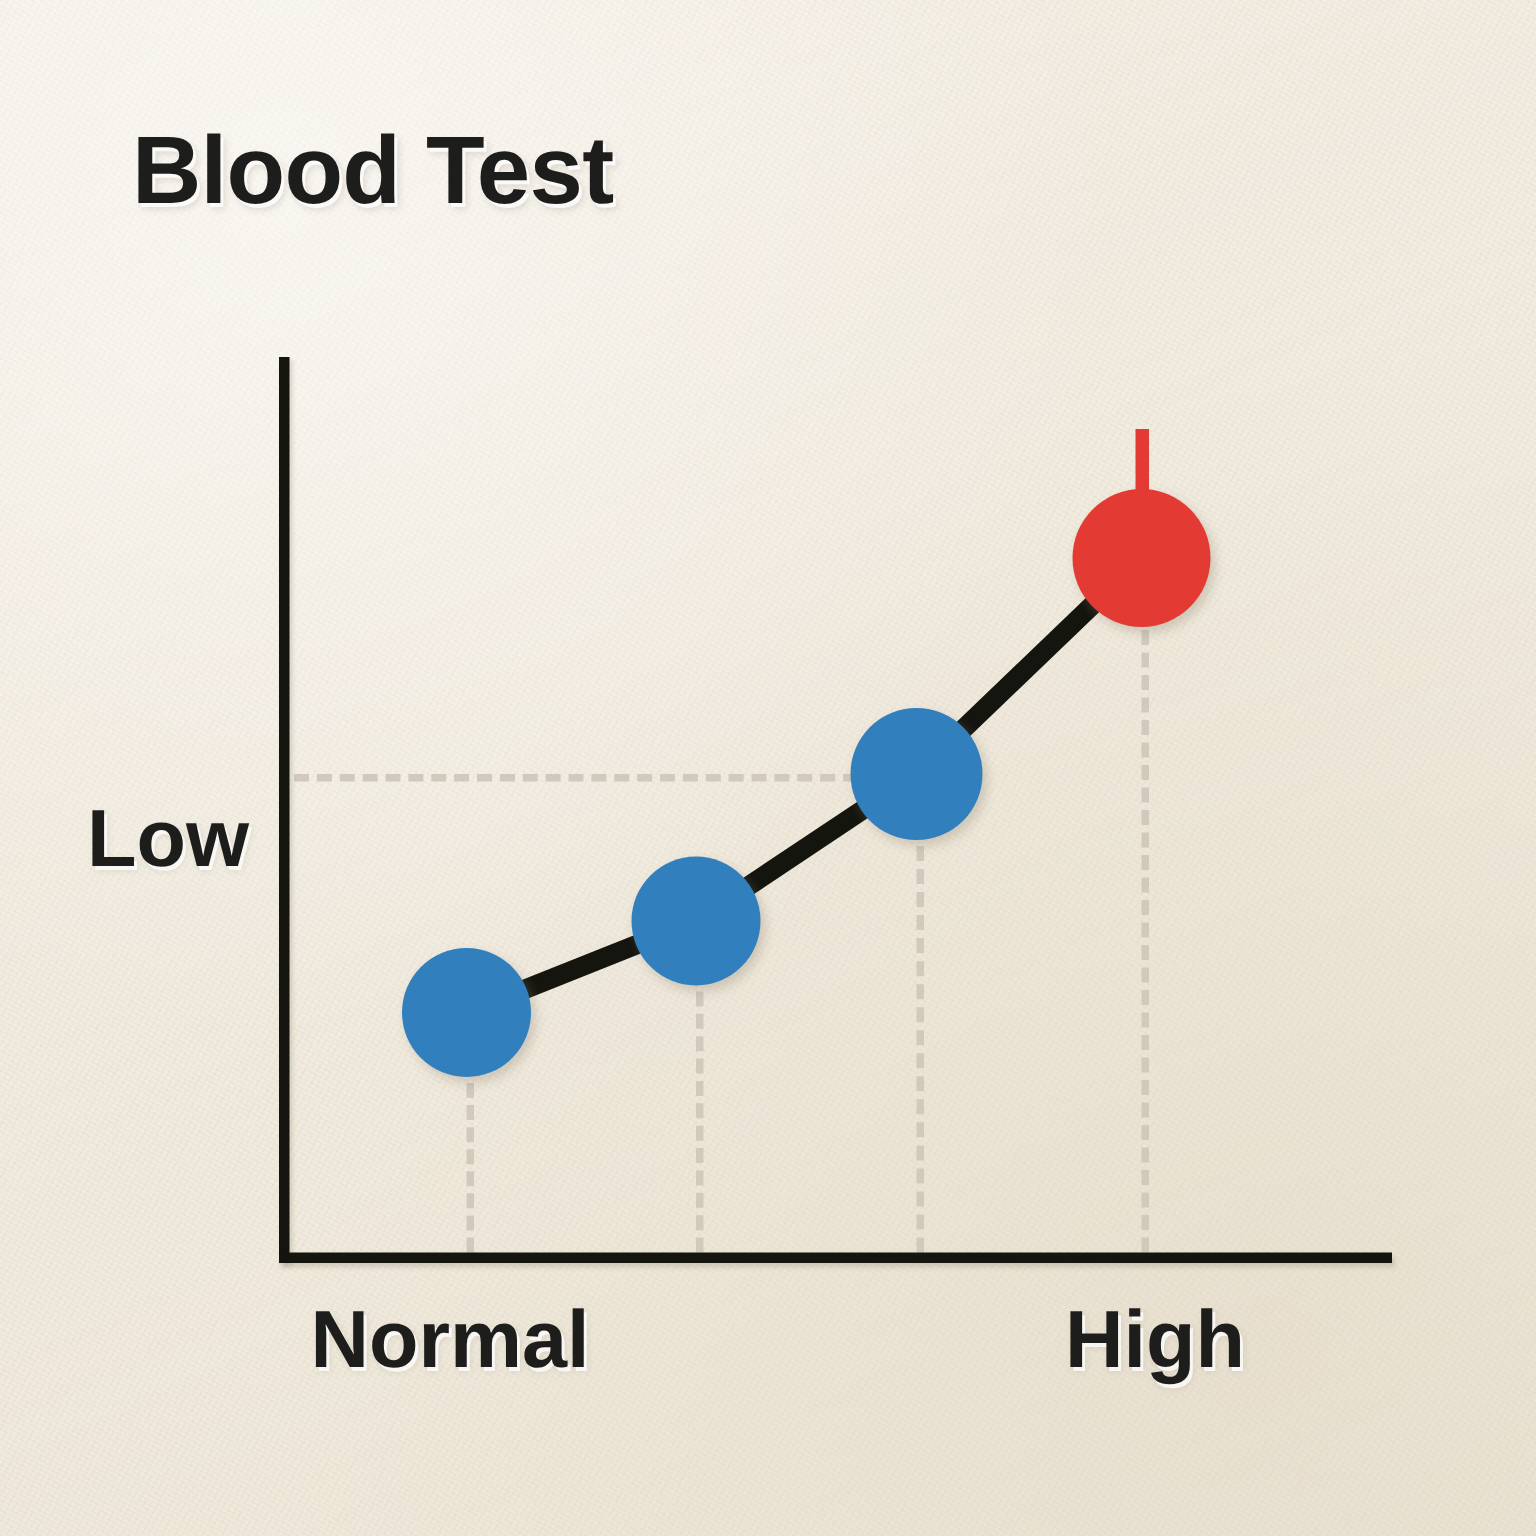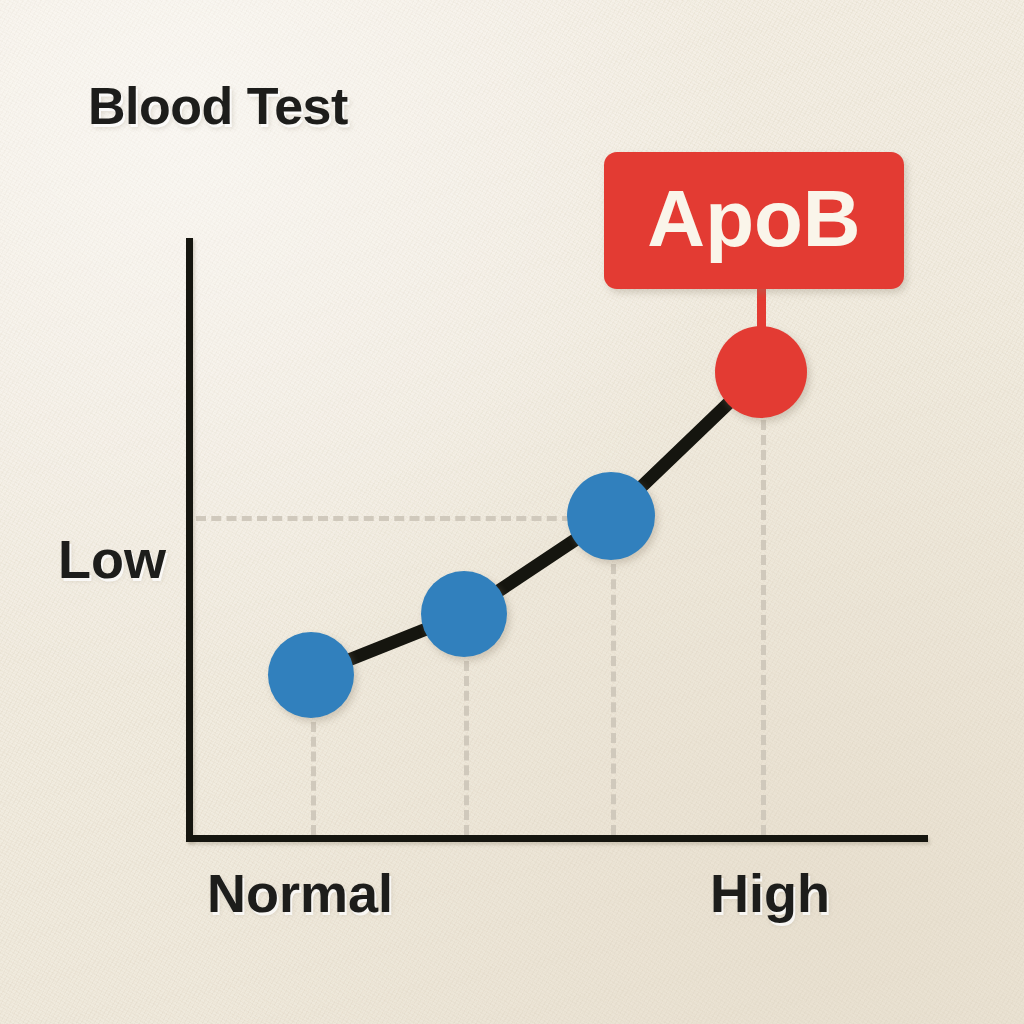--- a/index.html
+++ b/index.html
@@ -31,21 +31,21 @@
     background-image:
       repeating-conic-gradient(from 0deg at 50% 50%, rgba(190,178,155,0.05) 0deg 90deg, rgba(255,255,255,0.05) 90deg 180deg);
     background-size: 6px 6px;
   }
 
   
   .title {
     position: absolute;
     left: 88px;
     top: 76px;
-    font-size: 52px;
+    font-size: 64px;
     font-weight: 700;
     letter-spacing: -0.5px;
     color: #1d1d1b;
     text-shadow: 2px 3px 0 rgba(255,255,255,0.85), 3px 4px 5px rgba(150,140,120,0.28);
     white-space: nowrap;
   }
 
   
   .axis-y {
     position: absolute;
@@ -173,22 +173,19 @@
     <polyline id="trend-line" fill="none" stroke="#15150f" stroke-width="13" stroke-linecap="round" stroke-linejoin="round" points="311,675 464,614 611,516 761,372"></polyline>
   </svg>
 
   <div class="pt" id="pt-0" style="left: 268px; top: 632px; width: 86px; height: 86px; background: rgb(49, 128, 189);"></div>
   <div class="pt" id="pt-1" style="left: 421px; top: 571px; width: 86px; height: 86px; background: rgb(49, 128, 189);"></div>
   <div class="pt" id="pt-2" style="left: 567px; top: 472px; width: 88px; height: 88px; background: rgb(49, 128, 189);"></div>
   <div class="pt" id="pt-3" style="left: 715px; top: 326px; width: 92px; height: 92px; background: rgb(227, 59, 51);"></div>
 
   <div class="connector"></div>
 
-  <div class="badge">
-    <span class="badge-text">ApoB</span>
-  </div>
 
   <div class="ylabel">Low</div>
 
   <div class="tick-label" style="left:300px; top:862px;">Normal</div>
   <div class="tick-label" style="left:770px; top:862px;">High</div>
 
 </div>
 
 </body></html>

